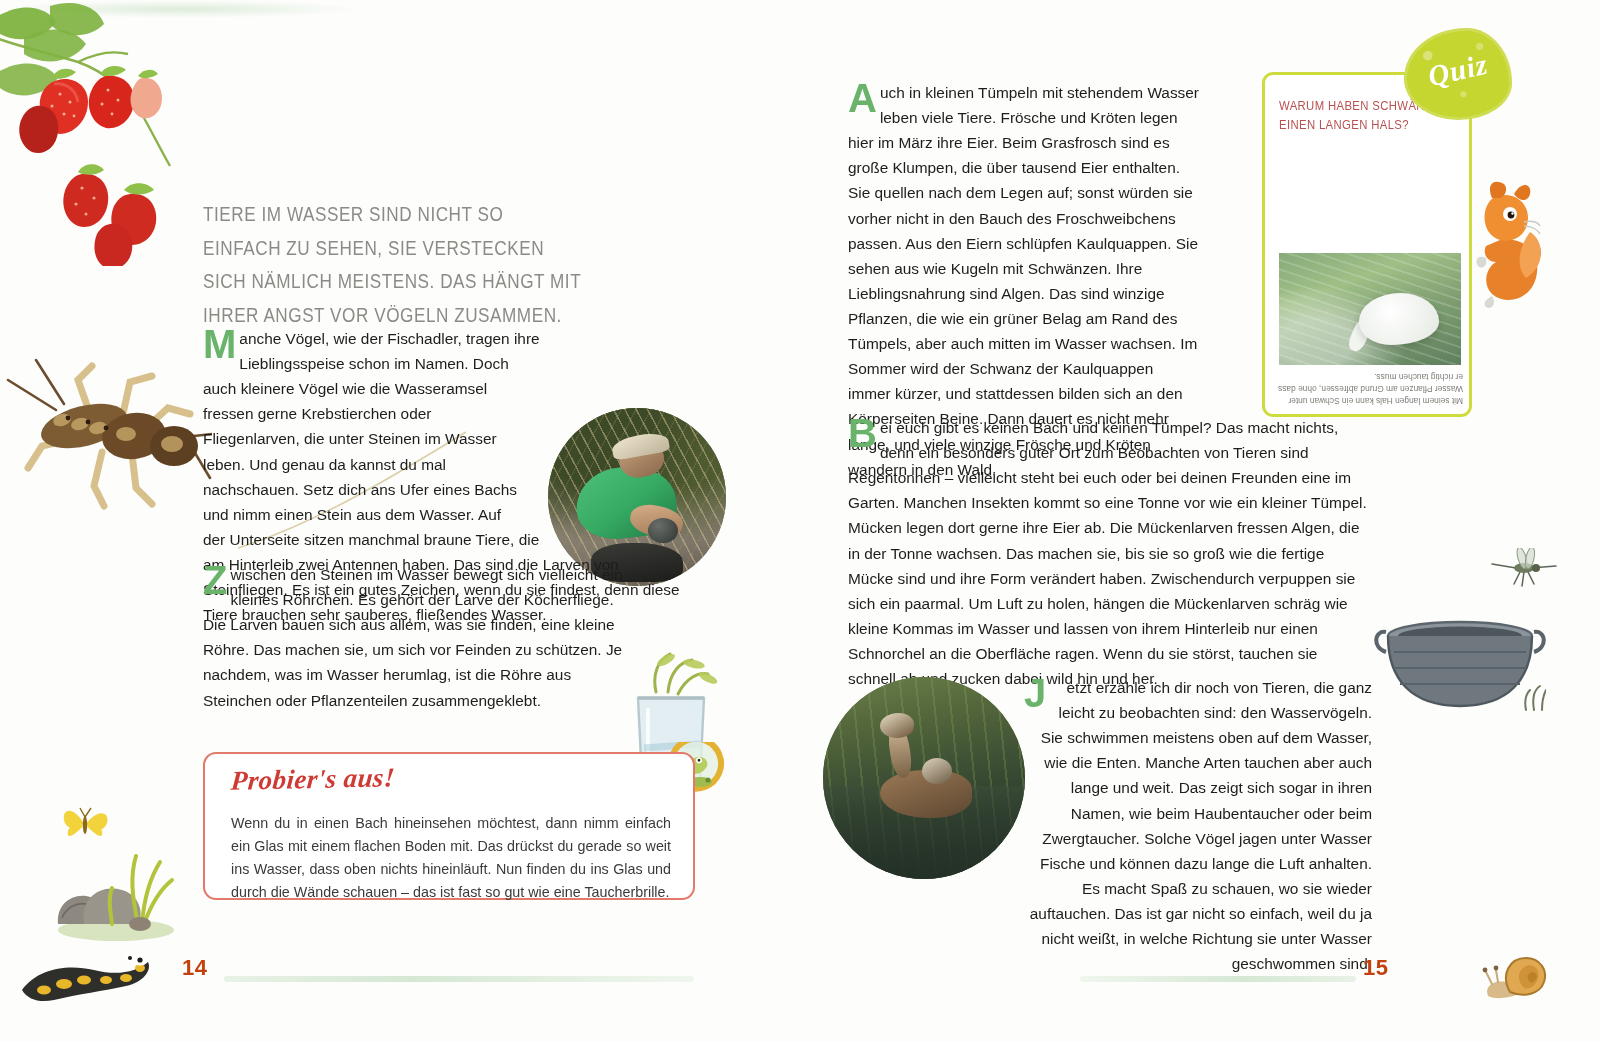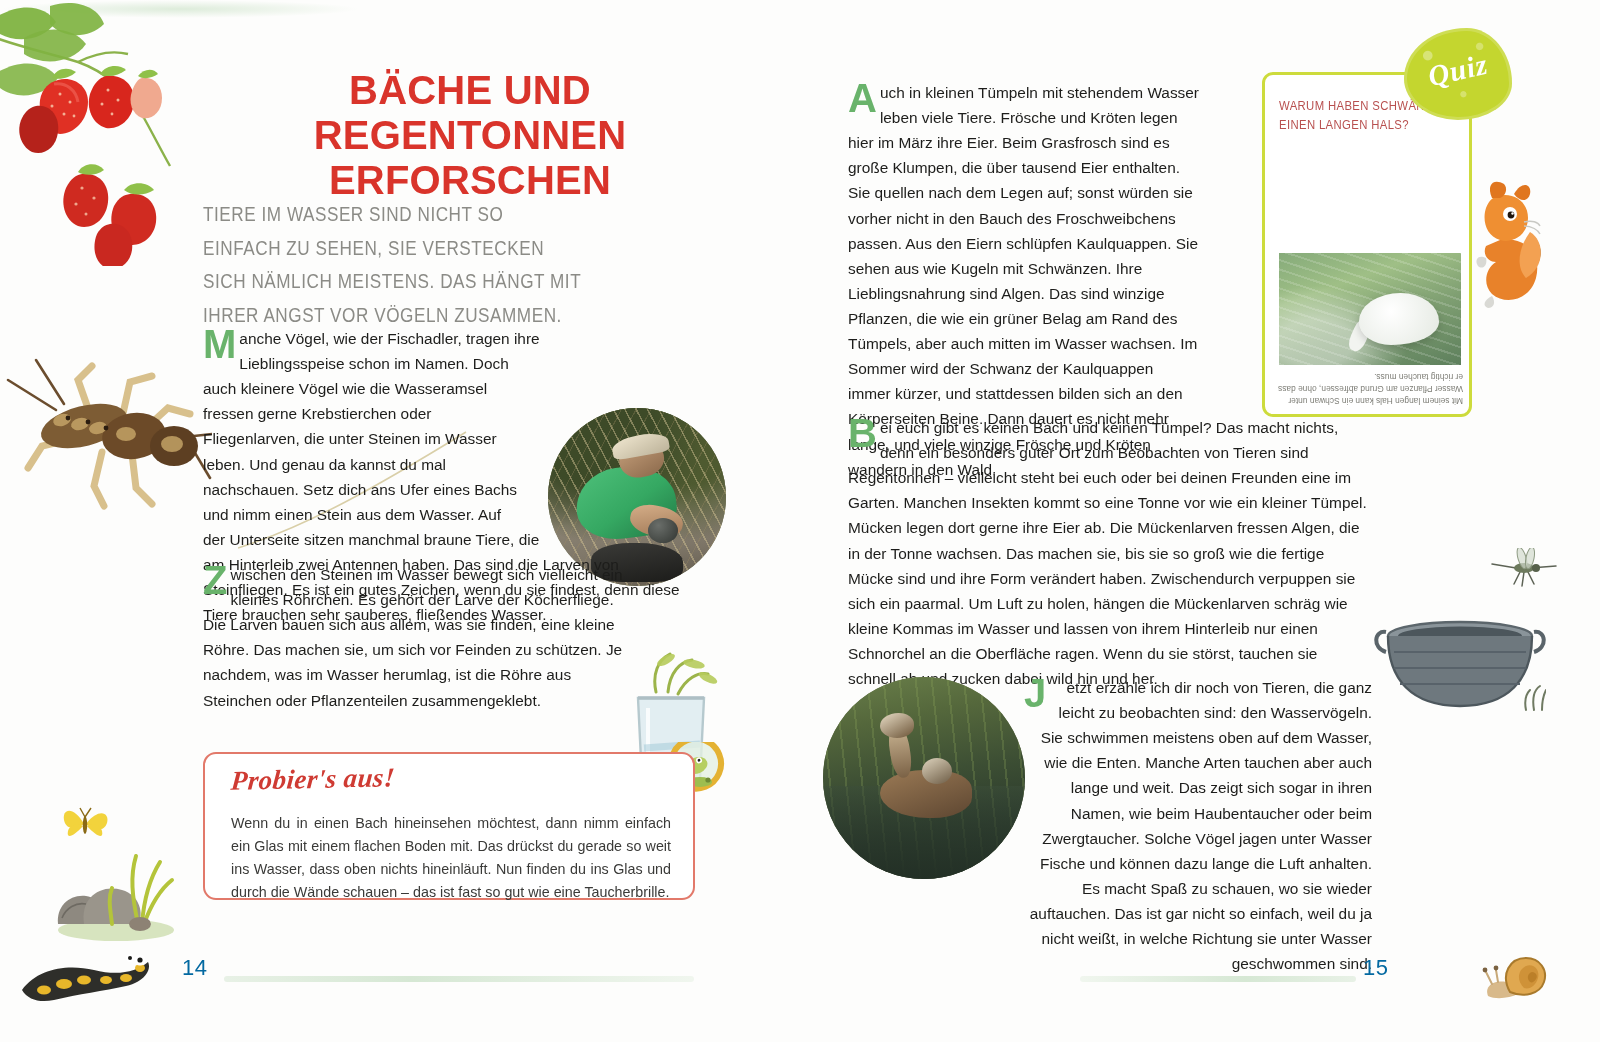--- a/index.html
+++ b/index.html
@@ -366,22 +366,22 @@
     left: 49%; top: 40%; width: 15%; height: 13%;
     background: linear-gradient(150deg, #ddd3bd, #6d5c45);
     border-radius: 50%;
   }
 
   
   .folio {
     position: absolute;
     top: 955px;
     font-size: 22px;
-    font-weight: normal;
-    color: #0369a1;
+    font-weight: bold;
+    color: #c2410c;
     letter-spacing: 0.5px;
   }
   #folio-left { left: 182px; }
   #folio-right { left: 1363px; }
 
   .baserule {
     position: absolute;
     top: 976px;
     height: 6px;
     border-radius: 3px;
@@ -621,24 +621,20 @@
             <circle cx="108" cy="36" r="1.4" fill="#222"></circle>
         </g>
       </g>
       <g transform="translate(104,40)">
         <ellipse cx="0" cy="0" rx="12" ry="5" fill="#9dbd4f"></ellipse>
         <circle cx="8" cy="-2" r="2.6" fill="#6f8a34"></circle>
       </g>
     </svg>
   </div>
 
-  <div class="headline">
-    <span>BÄCHE UND REGENTONNEN</span><br>
-    <span>ERFORSCHEN</span>
-  </div>
 
   <div class="subhead">TIERE IM WASSER SIND NICHT SO EINFACH ZU SEHEN, SIE VERSTECKEN SICH NÄMLICH MEISTENS. DAS HÄNGT MIT IHRER ANGST VOR VÖGELN ZUSAMMEN.</div>
 
   <div class="photo-circle" id="photo-man">
     <div class="ground"></div>
     <div class="twigs"></div>
     <div class="legs"></div>
     <div class="shirt"></div>
     <div class="arm"></div>
     <div class="stone"></div>

